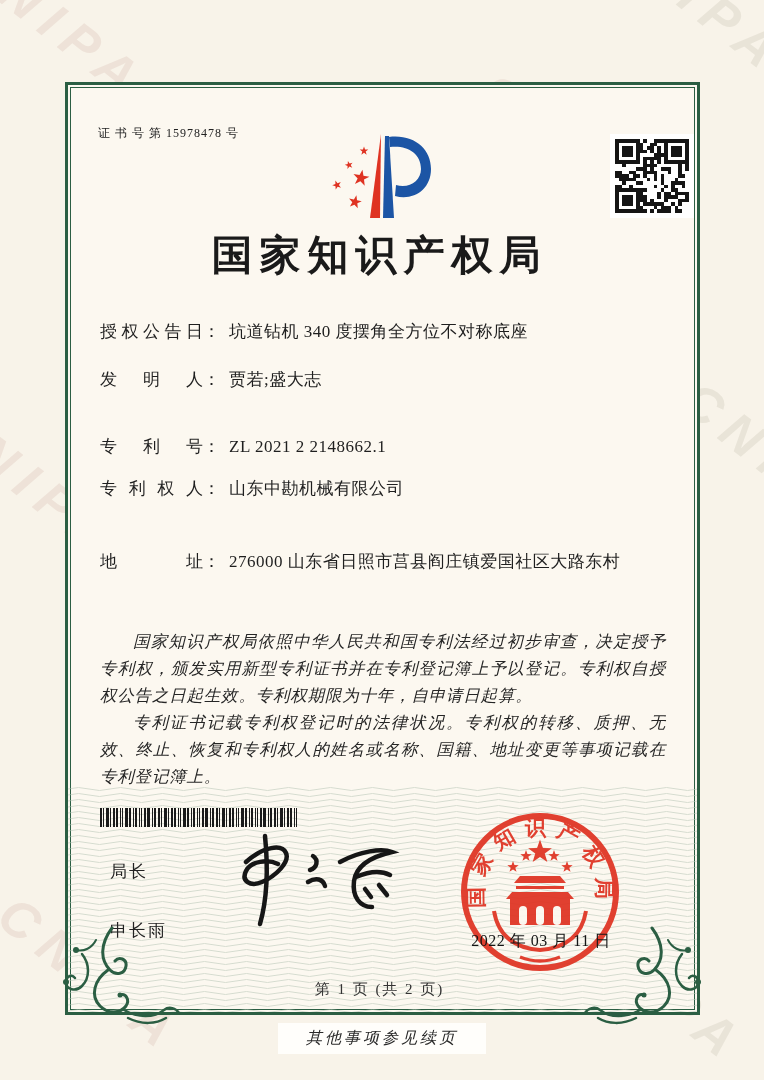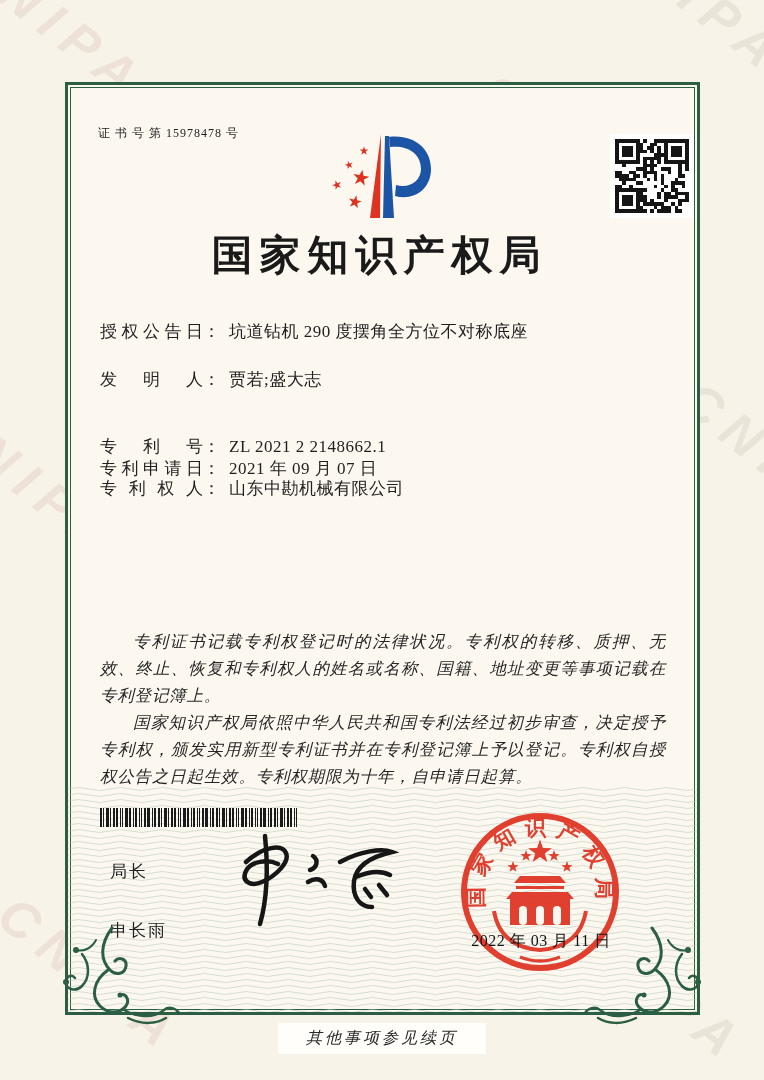--- a/index.html
+++ b/index.html
@@ -526,38 +526,38 @@
         <div class="on"></div>
         <div class="on"></div>
         <div></div>
         <div></div>
       </div>
     </div>
 
   <div class="title">国家知识产权局</div>
 
   <div class="frow" style="top:320px">
-    <span class="flabel">授权公告日</span><span>：</span><span class="fvalue">坑道钻机 290 度摆角全方位不对称底座</span>
+    <span class="flabel">授权公告日</span><span>：</span><span class="fvalue">坑道钻机 340 度摆角全方位不对称底座</span>
   </div>
   <div class="frow" style="top:368px">
     <span class="flabel">发明人</span><span>：</span><span class="fvalue">贾若;盛大志</span>
   </div>
   <div class="frow" style="top:435px">
     <span class="flabel">专利号</span><span>：</span><span class="fvalue">ZL 2021 2 2148662.1</span>
   </div>
-  <div class="frow" style="top:457px">
-    <span class="flabel">专利申请日</span><span>：</span><span class="fvalue">2021 年 09 月 07 日</span>
-  </div>
   <div class="frow" style="top:477px">
     <span class="flabel">专利权人</span><span>：</span><span class="fvalue">山东中勘机械有限公司</span>
   </div>
+  <div class="frow" style="top:550px">
+    <span class="flabel">地址</span><span>：</span><span class="fvalue">276000  山东省日照市莒县阎庄镇爱国社区大路东村</span>
+  </div>
 
   <div class="body-text">
+    <p>国家知识产权局依照中华人民共和国专利法经过初步审查，决定授予专利权，颁发实用新型专利证书并在专利登记簿上予以登记。专利权自授权公告之日起生效。专利权期限为十年，自申请日起算。</p>
     <p>专利证书记载专利权登记时的法律状况。专利权的转移、质押、无效、终止、恢复和专利权人的姓名或名称、国籍、地址变更等事项记载在专利登记簿上。</p>
-    <p>国家知识产权局依照中华人民共和国专利法经过初步审查，决定授予专利权，颁发实用新型专利证书并在专利登记簿上予以登记。专利权自授权公告之日起生效。专利权期限为十年，自申请日起算。</p>
   </div>
 
   <div id="barcode">
       <div style="width: 2px; margin-right: 1px;"></div>
       <div style="width: 1px; margin-right: 2px;"></div>
       <div style="width: 3px; margin-right: 1px;"></div>
       <div style="width: 1px; margin-right: 2px;"></div>
       <div style="width: 2px; margin-right: 1px;"></div>
       <div style="width: 2px; margin-right: 2px;"></div>
       <div style="width: 1px; margin-right: 1px;"></div>
@@ -655,20 +655,21 @@
       <rect x="60" y="94" width="60" height="26"></rect>
       <rect x="69" y="101" width="8" height="19" rx="4" fill="#fcf8f0"></rect>
       <rect x="86" y="101" width="8" height="19" rx="4" fill="#fcf8f0"></rect>
       <rect x="103" y="101" width="8" height="19" rx="4" fill="#fcf8f0"></rect>
       <path d="M44,106 C48,130 64,143 90,145 C116,143 132,130 136,106" fill="none" stroke="#df3322" stroke-width="4"></path>
       <path d="M70,152 Q90,160 110,152" fill="none" stroke="#df3322" stroke-width="3.5"></path>
     </g>
   </svg>
   <div class="seal-date">2022 年 03 月 11 日</div>
 
+  <div class="page-info">第 1 页 (共 2 页)</div>
 
   <svg class="ornament" style="left:50px;top:926px" width="132" height="100" viewBox="0 0 132 100">
     <g stroke="#2b5e43" fill="none" stroke-linecap="round">
       <path stroke-width="3" d="M62,2 C50,18 50,34 60,44 C66,50 75,48 76,40 C77,33 69,30 65,35"></path>
       <path stroke-width="3" d="M58,44 C44,54 40,70 50,80 C58,88 70,88 76,80 C80,74 76,67 70,69"></path>
       <path stroke-width="2.5" d="M32,28 C40,38 40,52 32,60 C26,66 16,64 16,56 C16,50 22,48 25,52"></path>
       <path stroke-width="2.5" d="M74,84 C88,92 104,92 114,84 C119,80 126,82 129,87"></path>
       <path stroke-width="2.5" d="M78,92 C92,99 106,98 116,92"></path>
       <path stroke-width="2" d="M46,14 C42,22 34,26 26,24"></path>
       <circle cx="26" cy="24" r="3" fill="#2b5e43" stroke="none"></circle>

